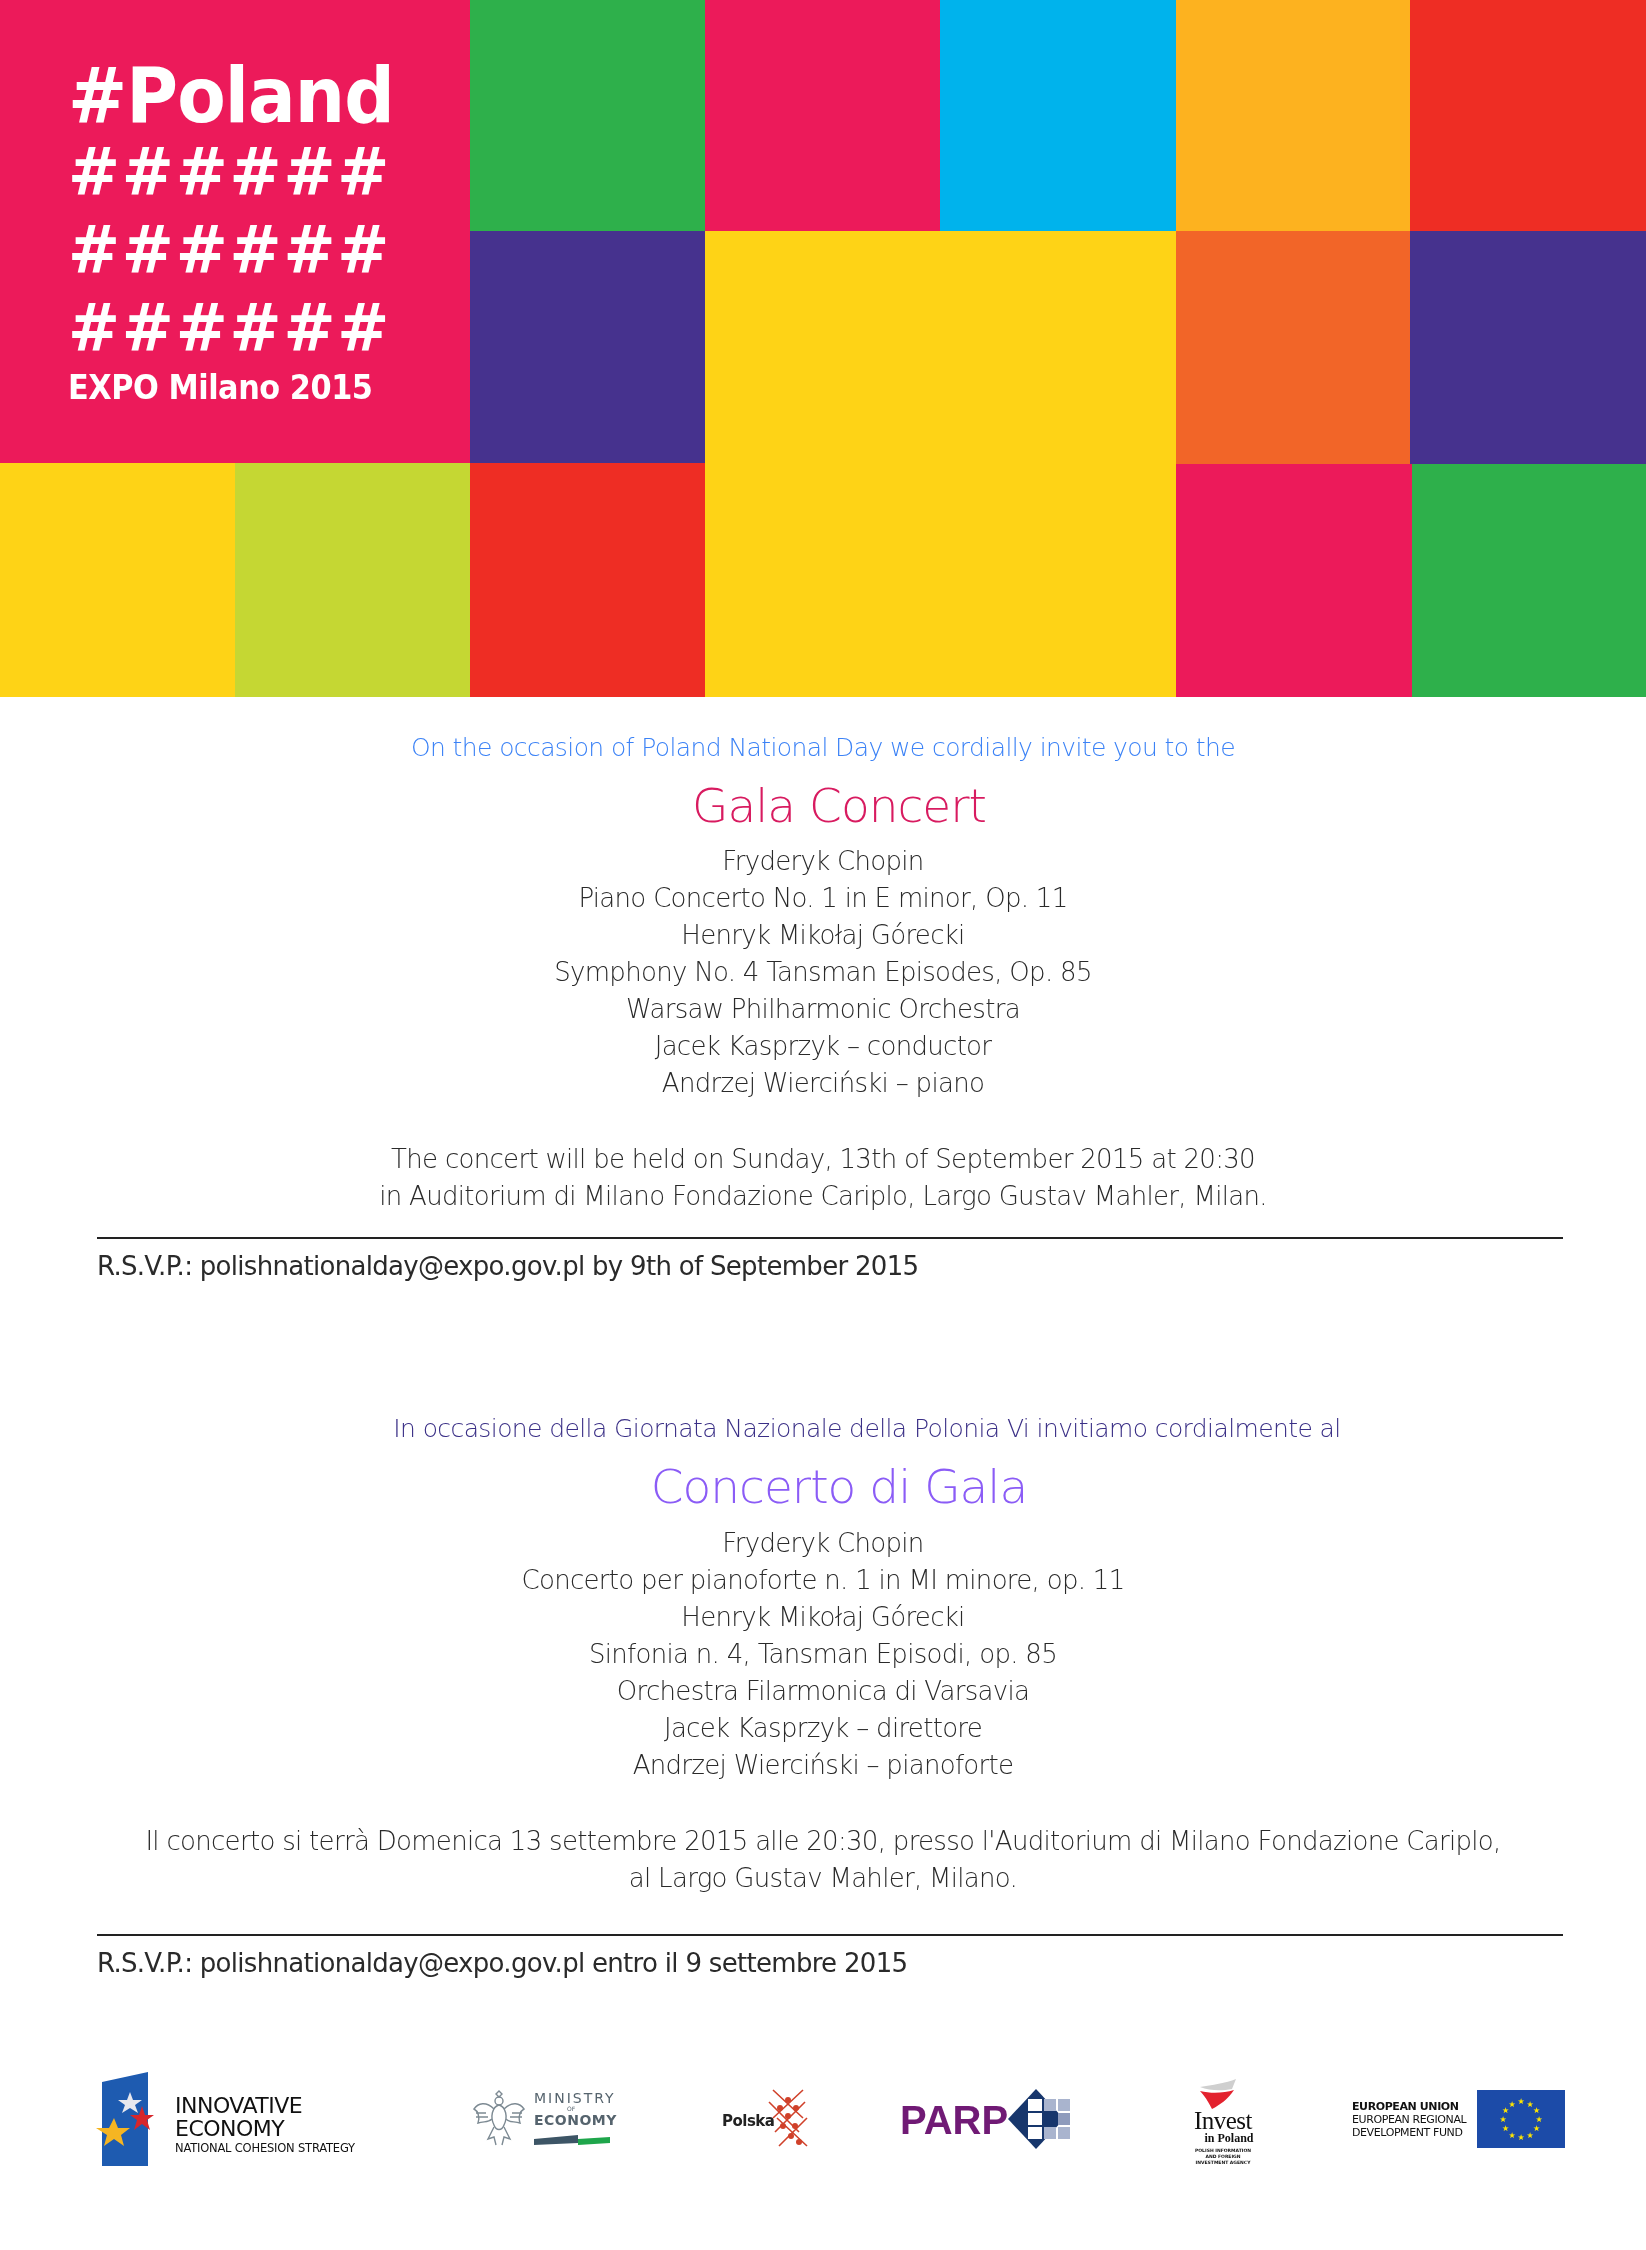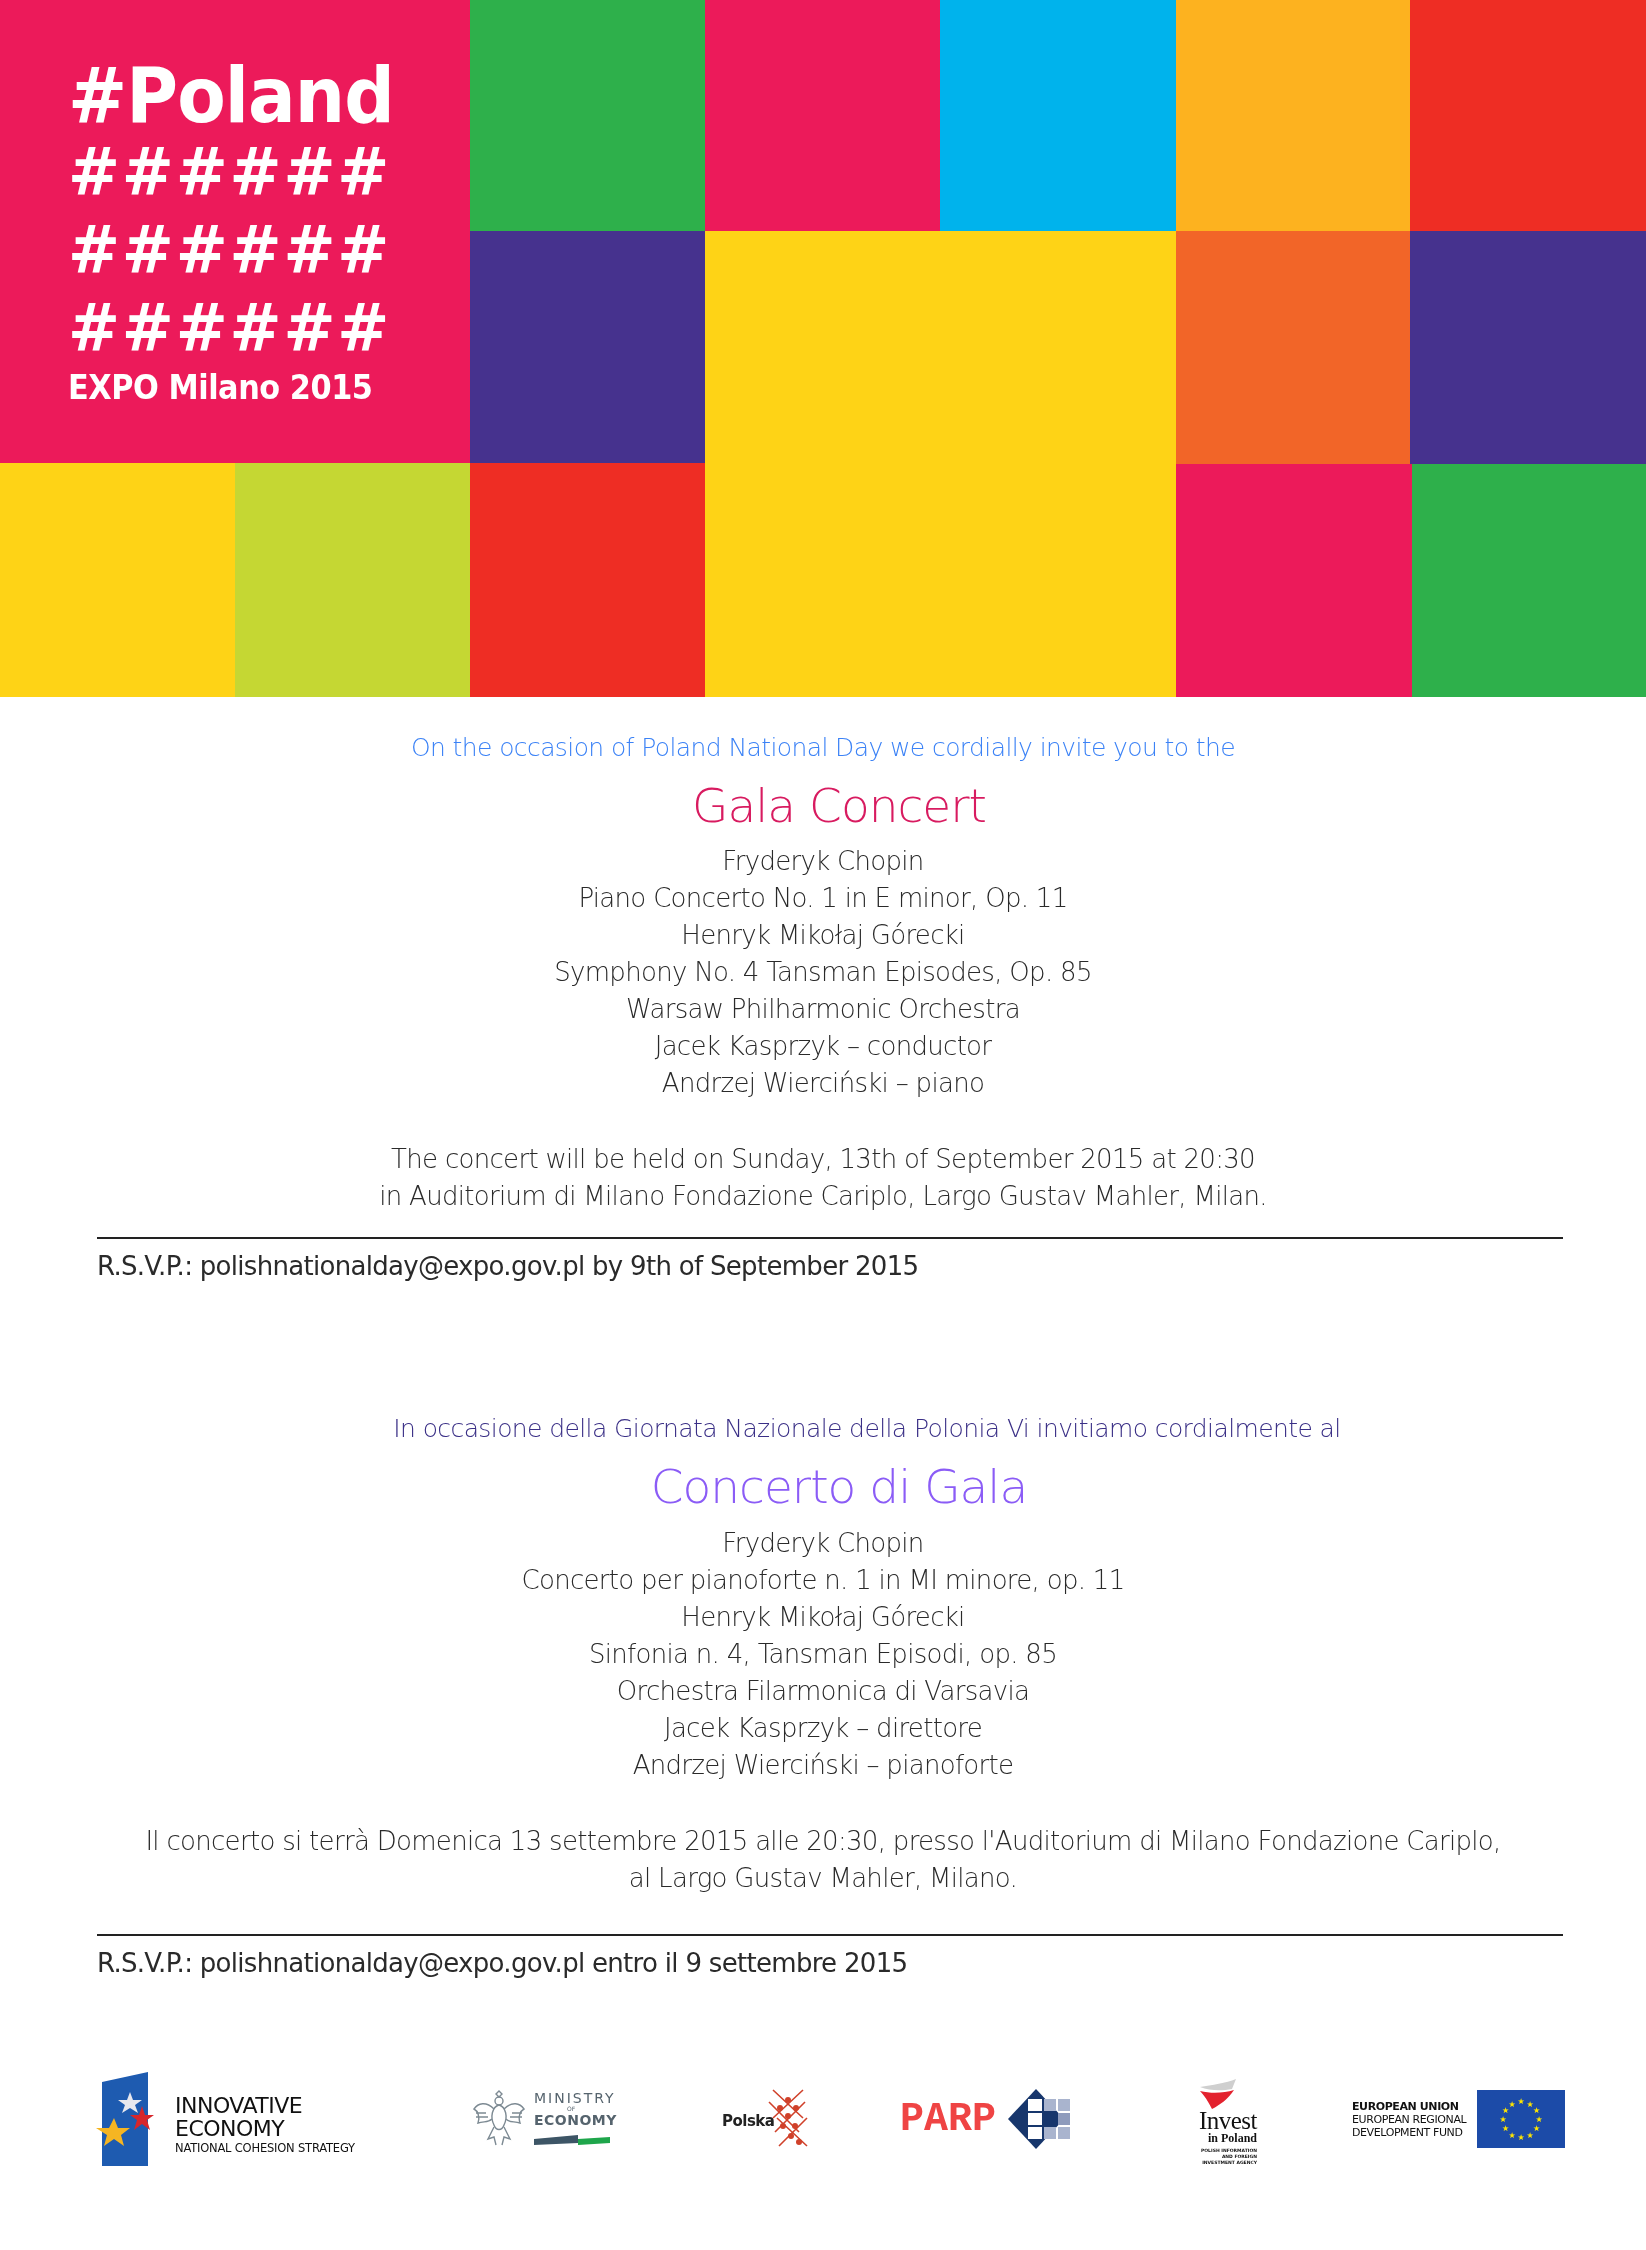--- a/index.html
+++ b/index.html
@@ -39,23 +39,23 @@
     .ie-text .big { font-size: 22px; line-height: 23px; letter-spacing: -0.5px; }
     .ie-text .small { font-size: 11.5px; line-height: 16px; letter-spacing: -0.2px; }
 
     .moe-text { position: absolute; left: 534px; top: 2090px; font-family: "DejaVu Sans", sans-serif; color: #56646e; }
     .moe-text .ministry { font-size: 14px; letter-spacing: 2px; line-height: 16px; }
     .moe-text .of { font-size: 6px; text-align: center; width: 74px; line-height: 6px; }
     .moe-text .economy { font-size: 14px; font-weight: bold; letter-spacing: 0.5px; line-height: 16px; }
 
     .polska-text { position: absolute; left: 722px; top: 2112px; font-family: "DejaVu Sans", sans-serif; font-weight: bold; font-size: 15px; color: #222; letter-spacing: -0.5px; }
 
-    .parp-text { position: absolute; left: 900px; top: 2098px; font-family: Liberation Mono, monospace; font-weight: bold; font-size: 40px; color: #ef4444; letter-spacing: 0px; line-height: 44px; }
-
-    .invest-text { position: absolute; left: 1189px; top: 2110px; font-family: "Liberation Serif", serif; color: #111; text-align: right; }
+    .parp-text { position: absolute; left: 900px; top: 2098px; font-family: Liberation Sans, sans-serif; font-weight: bold; font-size: 40px; color: #701a75; letter-spacing: 0px; line-height: 44px; }
+
+    .invest-text { position: absolute; left: 1189px; top: 2110px; font-family: "Liberation Serif", serif; color: #111; text-align: center; }
     .invest-text .inv { font-size: 25px; line-height: 22px; letter-spacing: -0.5px; }
     .invest-text .inp { font-size: 12px; line-height: 13px; font-weight: bold; padding-left: 12px; }
     .invest-text .agency { font-size: 4.5px; line-height: 6px; font-weight: bold; font-family: "DejaVu Sans", sans-serif; margin-top: 3px; }
 
     .eu-text { position: absolute; left: 1352px; top: 2100px; font-family: "DejaVu Sans", sans-serif; color: #111; font-size: 11px; line-height: 13px; letter-spacing: -0.4px; text-align: left; }
     .eu-text .b { font-weight: bold; }
   </style>
 </head>
 <body>
 

